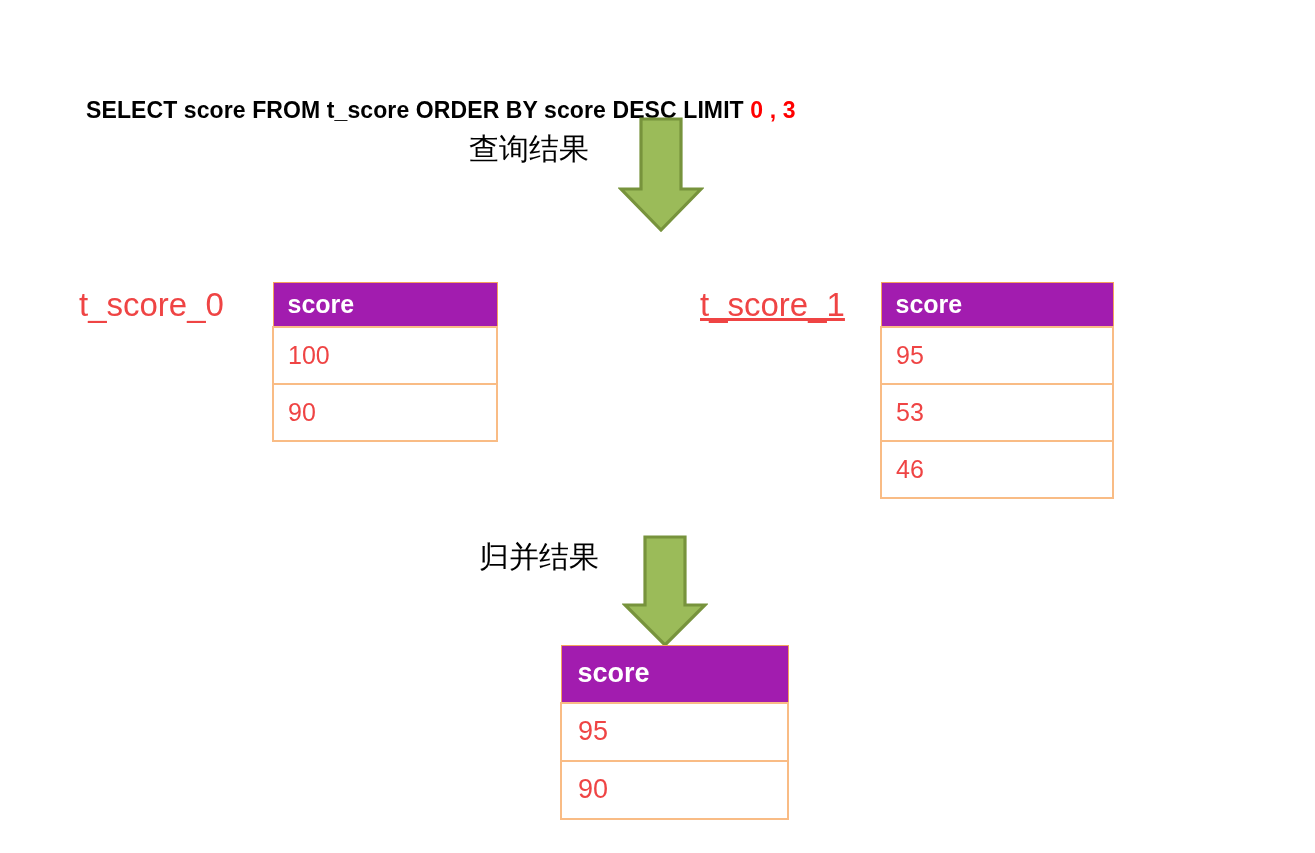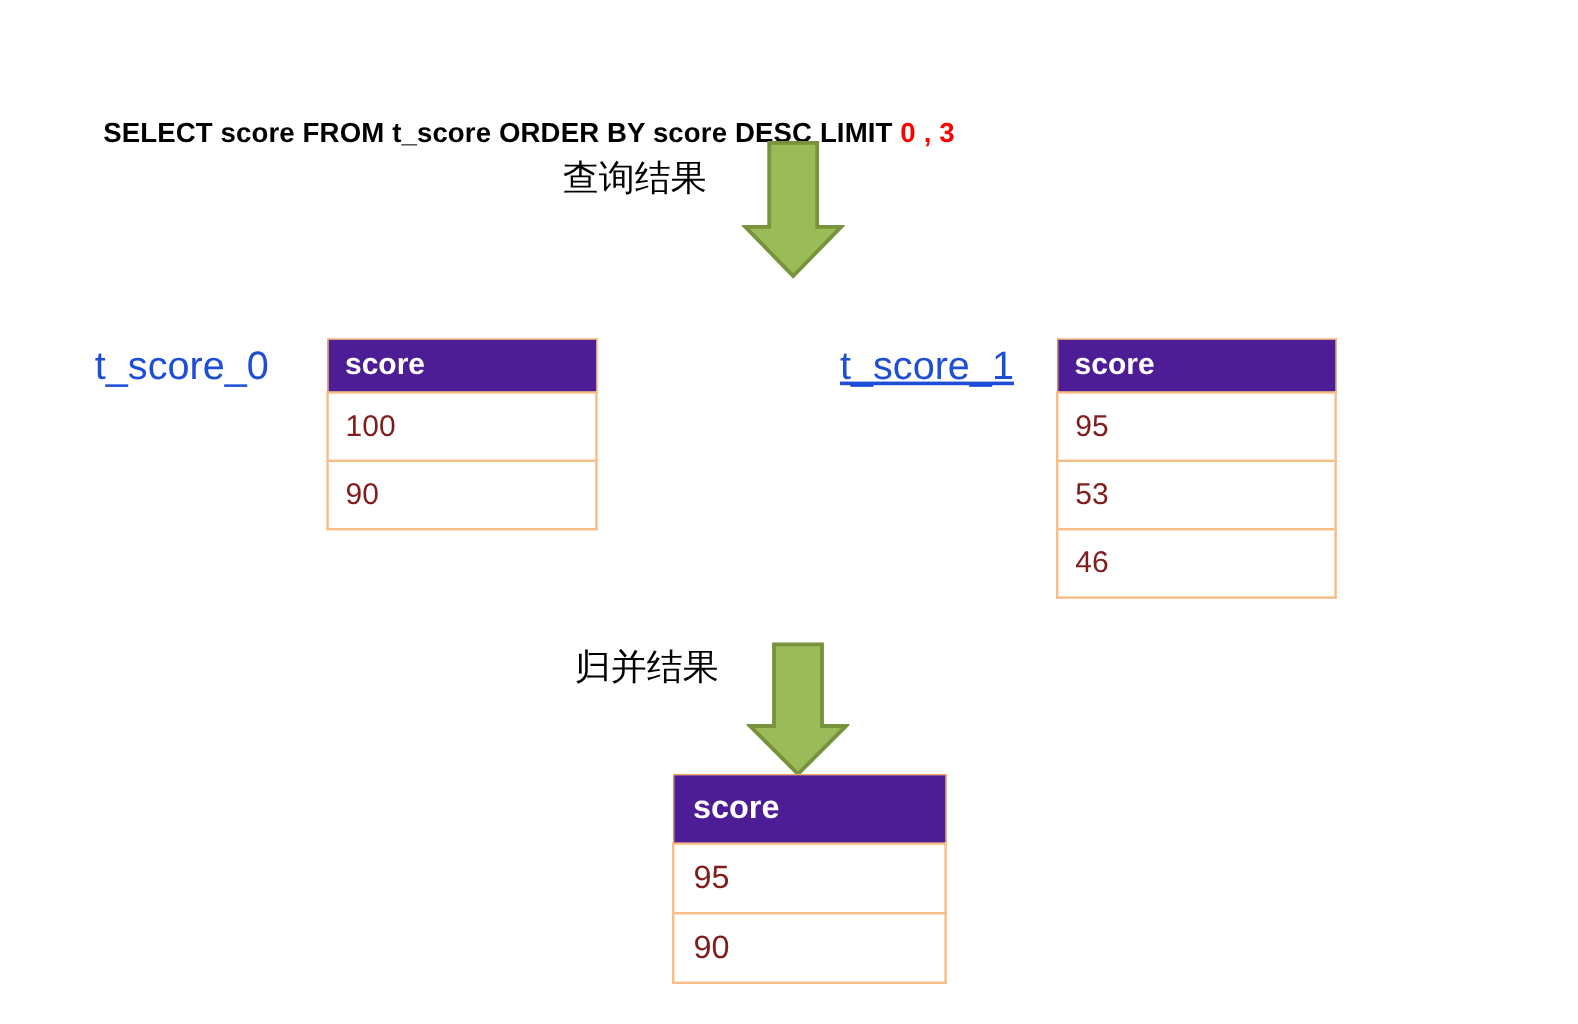--- a/index.html
+++ b/index.html
@@ -55,46 +55,46 @@
     position: absolute;
   }
 
   
   .table-label {
     position: absolute;
     font-size: 33px;
     font-weight: normal;
     white-space: nowrap;
     line-height: 40px;
-    color: #1d4ed8;
+    color: #ef4444;
   }
   .table-label-left  { left: 79px;  top: 285px; }
   .table-label-right { left: 700px; top: 285px; text-decoration: underline; }
 
   
   .score-table {
     position: absolute;
     border-collapse: collapse;
     table-layout: fixed;
   }
   .score-table .hdr-cell {
-    background: #4c1d95;
+    background: #a21caf;
     color: #FFFFFF;
     font-size: 25px;
     font-weight: bold;
     text-align: left;
     padding: 6px 0 6px 14px;
     border: 1px solid #F4A25D;
     height: 44px;
     box-sizing: border-box;
     vertical-align: middle;
   }
   .score-table .data-cell {
     background: #FFFFFF;
-    color: #7f1d1d;
+    color: #ef4444;
     font-size: 25px;
     font-weight: normal;
     text-align: left;
     padding: 6px 0 6px 14px;
     border: 2px solid #F9BC85;
     height: 57px;
     box-sizing: border-box;
     vertical-align: middle;
   }
 

